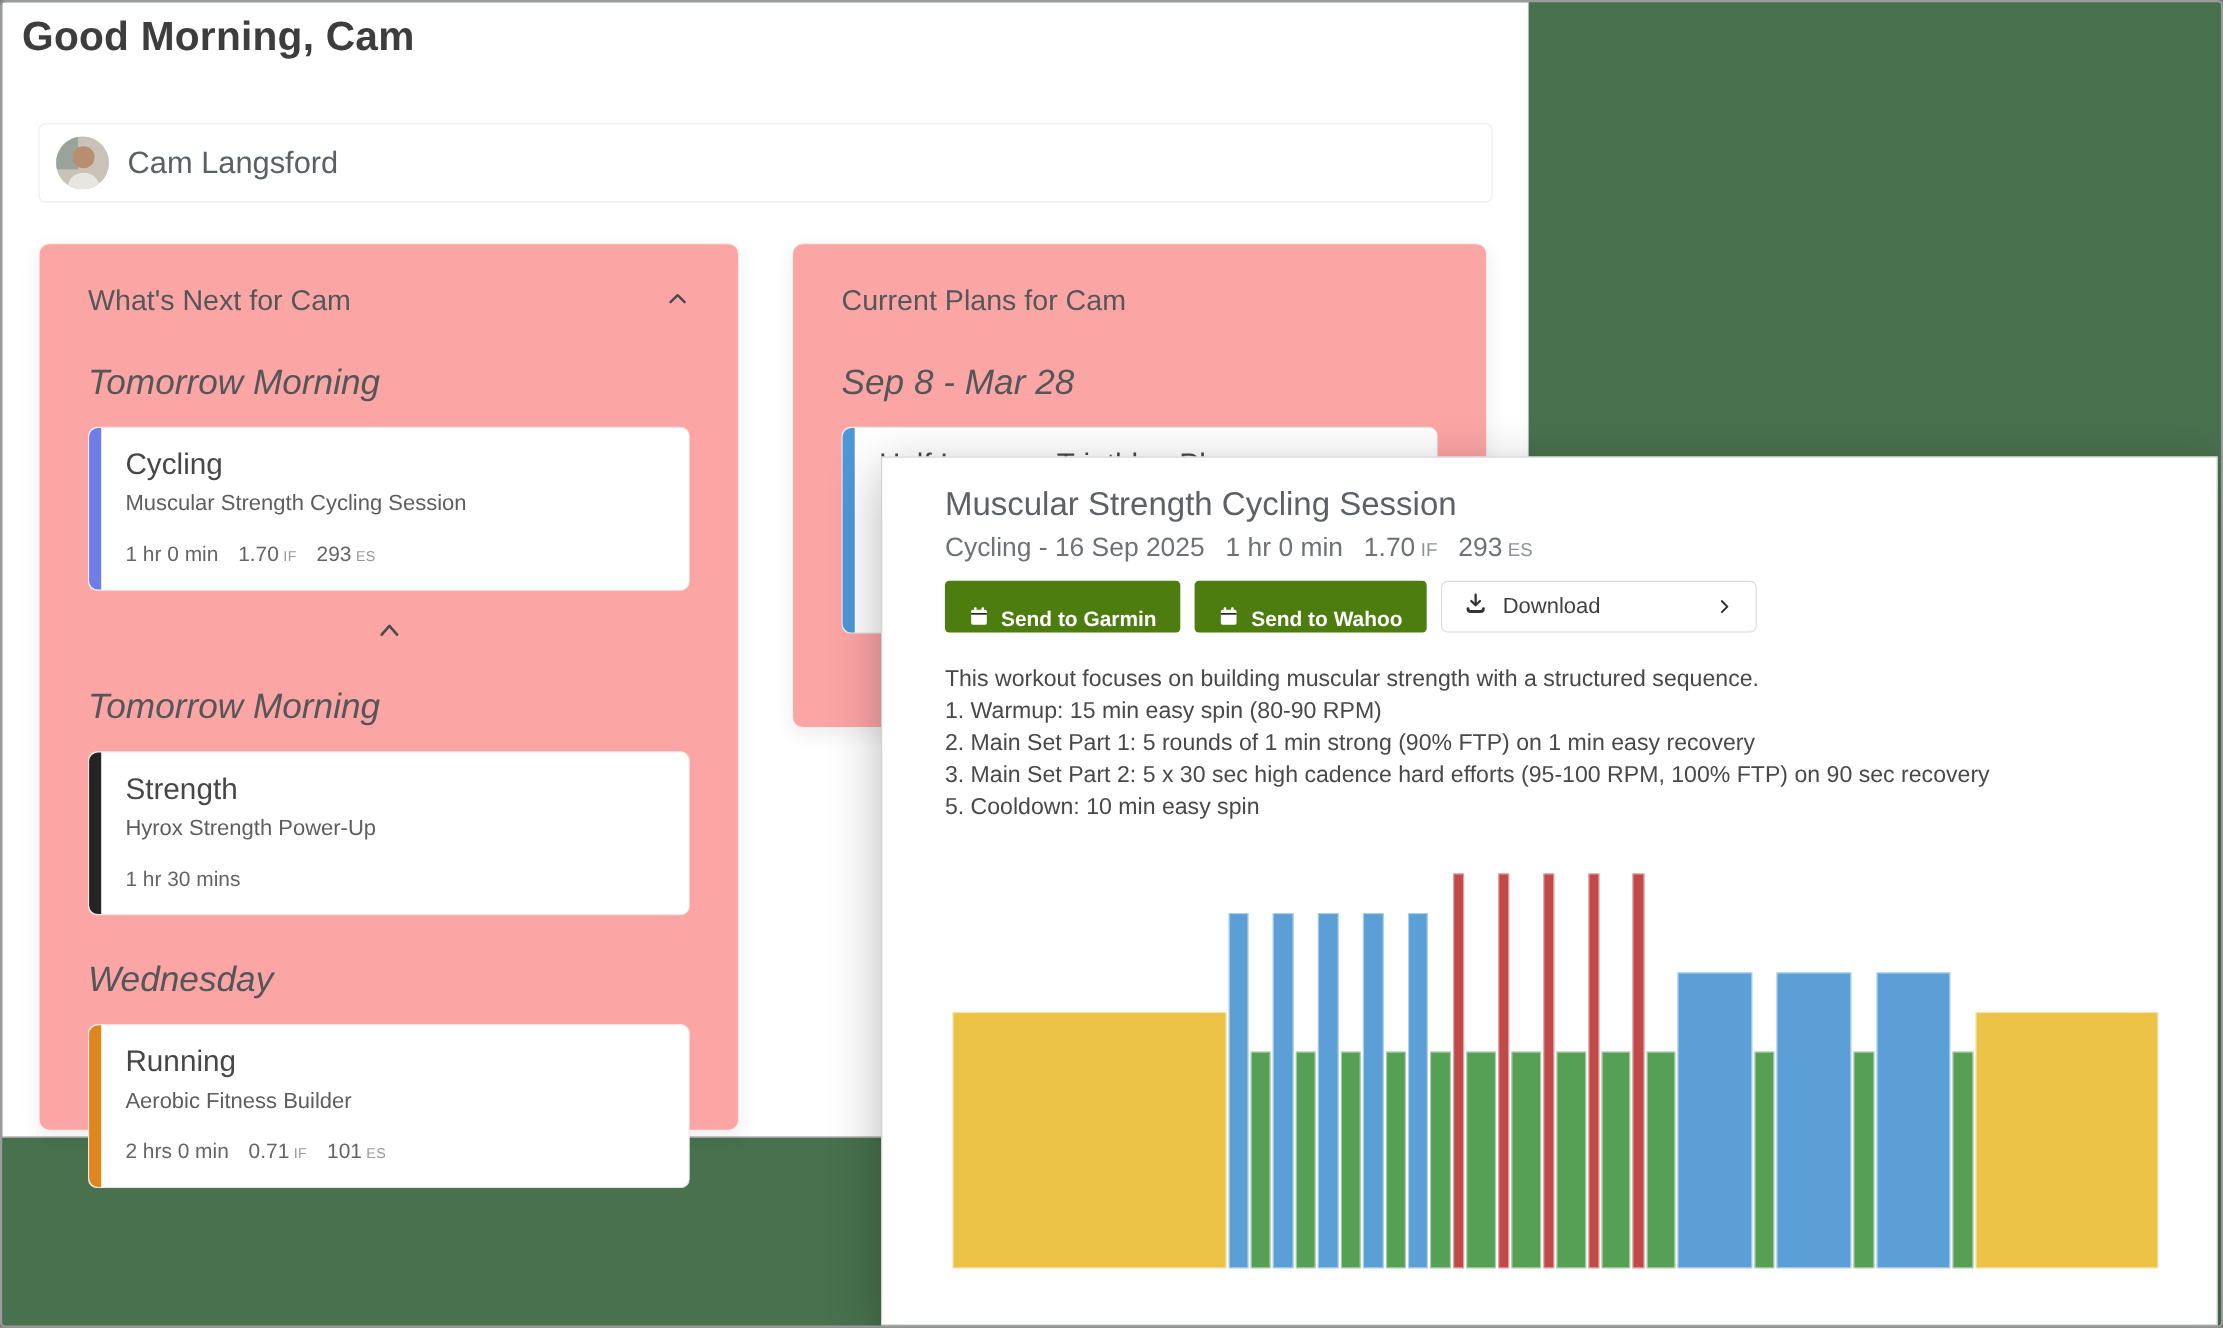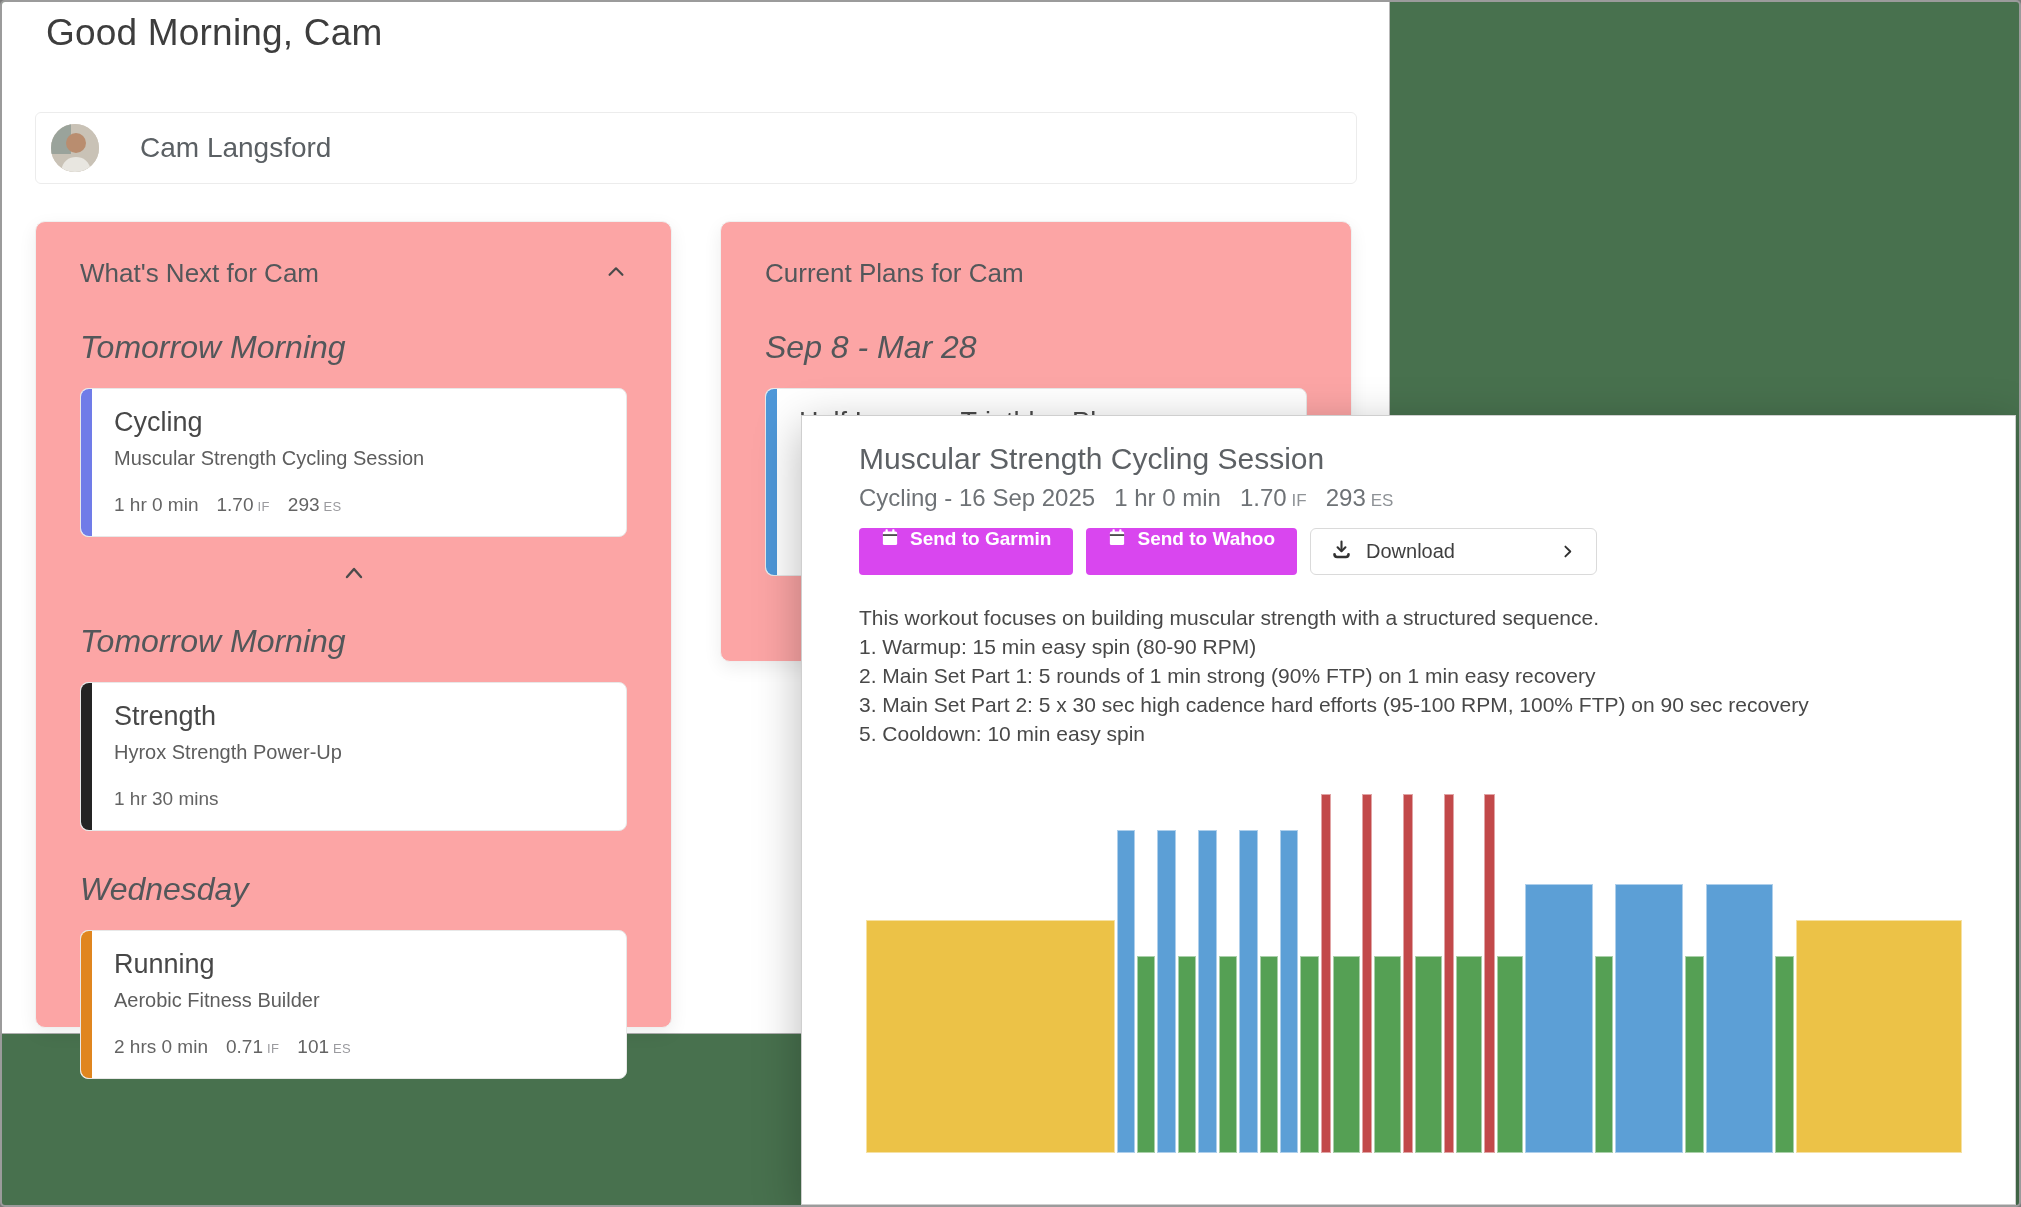--- a/index.html
+++ b/index.html
@@ -1,23 +1,23 @@
 <!DOCTYPE html>
 <html><head>
 <meta charset="utf-8">
 <style>
   html,body{margin:0;padding:0;background:#7b7b7b;font-family:"Liberation Sans",sans-serif;}
   .canvas{position:relative;width:2021px;height:1207px;background:#48714E;border:2px solid #9b9b9b;border-radius:5px;box-sizing:border-box;overflow:hidden;}
 
   
   .main-panel{position:absolute;left:0;top:0;width:1387px;height:1031px;background:#ffffff;border-right:1px solid #b9b9b9;border-bottom:1px solid #b0b0b0;z-index:1;}
-  .greeting{position:absolute;left:44px;top:10px;font-size:37px;font-weight:400;color:#3d3d3d;letter-spacing:.2px;}
+  .greeting{position:absolute;left:18px;top:10px;font-size:37px;font-weight:700;color:#3d3d3d;letter-spacing:.2px;}
   .athlete-card{position:absolute;left:33px;top:110px;width:1322px;height:72px;border:1px solid #ececec;border-radius:6px;background:#fff;display:flex;align-items:center;box-sizing:border-box;padding-left:15px;}
   .avatar{width:48px;height:48px;border-radius:50%;overflow:hidden;background:#cfc6ba;flex:0 0 auto;}
-  .athlete-name{margin-left:41px;font-size:28px;color:#5b6064;}
+  .athlete-name{margin-left:17px;font-size:28px;color:#5b6064;}
 
   
   .panel-card{position:absolute;background:#fca5a5;border:1px solid #f0f0f0;border-radius:10px;box-shadow:0 6px 18px rgba(0,0,0,.07);box-sizing:border-box;padding:36px 44px;}
   .card-whats-next{left:33px;top:219px;width:637px;height:807px;}
   .card-current-plans{left:718px;top:219px;width:632px;height:441px;}
   .card-header{display:flex;align-items:center;justify-content:space-between;}
   .card-title{font-size:26px;color:#53575a;}
   .icon-btn{background:none;border:none;padding:0;cursor:pointer;color:#4a4a4a;display:flex;align-items:center;}
   .day-label{font-size:32px;font-style:italic;color:#53575a;margin-top:40px;}
   .workout-item{position:relative;margin-top:22px;border:1px solid #e8e8e8;border-radius:8px;box-sizing:border-box;padding:18px 20px 20px 33px;background:#fff;}
@@ -31,21 +31,21 @@
   .plan-item{position:relative;margin-top:22px;height:188px;border:1px solid #e8e8e8;border-radius:8px;box-sizing:border-box;padding:18px 20px 20px 33px;background:#fff;}
   .plan-name{font-size:27px;color:#4a4a4a;}
 
   
   .modal{position:absolute;left:799px;top:413px;width:1215px;height:790px;background:#fff;border:1px solid #cfcfcf;box-shadow:0 12px 44px rgba(0,0,0,.28);box-sizing:border-box;z-index:20;}
   .modal-inner{position:absolute;left:57px;top:26px;right:56px;}
   .m-title{font-size:30px;color:#5d6165;}
   .m-sub{margin-top:8px;font-size:24px;color:#6e7276;display:flex;gap:19px;align-items:baseline;}
   .m-sub .unit{font-size:17px;color:#8e9296;margin-left:5px;}
   .btn-row{display:flex;gap:13px;margin-top:16px;align-items:center;}
-  .btn-dark{display:flex;align-items:flex-start;gap:11px;height:47px;padding:0 22px;background:#d946ef;color:#fff;border:none;border-radius:4px;font-size:19px;font-weight:700;font-family:"Liberation Sans",sans-serif;cursor:pointer;}
+  .btn-dark{display:flex;align-items:flex-end;gap:11px;height:47px;padding:0 22px;background:#4d7c0f;color:#fff;border:none;border-radius:4px;font-size:19px;font-weight:700;font-family:"Liberation Sans",sans-serif;cursor:pointer;}
   .btn-light{display:flex;align-items:center;height:47px;width:287px;padding:0 20px;background:#fff;color:#3f3f3f;border:1px solid #dadada;border-radius:6px;font-size:20px;font-family:"Liberation Sans",sans-serif;cursor:pointer;box-sizing:border-box;}
   .btn-light .dl-label{margin-left:14px;}
   .btn-light .chev{margin-left:auto;display:flex;color:#2f2f2f;}
   .m-desc{margin-top:28px;font-size:21px;color:#484848;line-height:29px;}
 
   
   .chart{position:absolute;left:64px;bottom:51px;width:1096px;height:360px;display:flex;align-items:flex-end;gap:2px;}
   .bar{flex-basis:0;min-width:4px;border:1px solid rgba(255,255,255,.5);box-sizing:border-box;}
 </style>
 </head>

